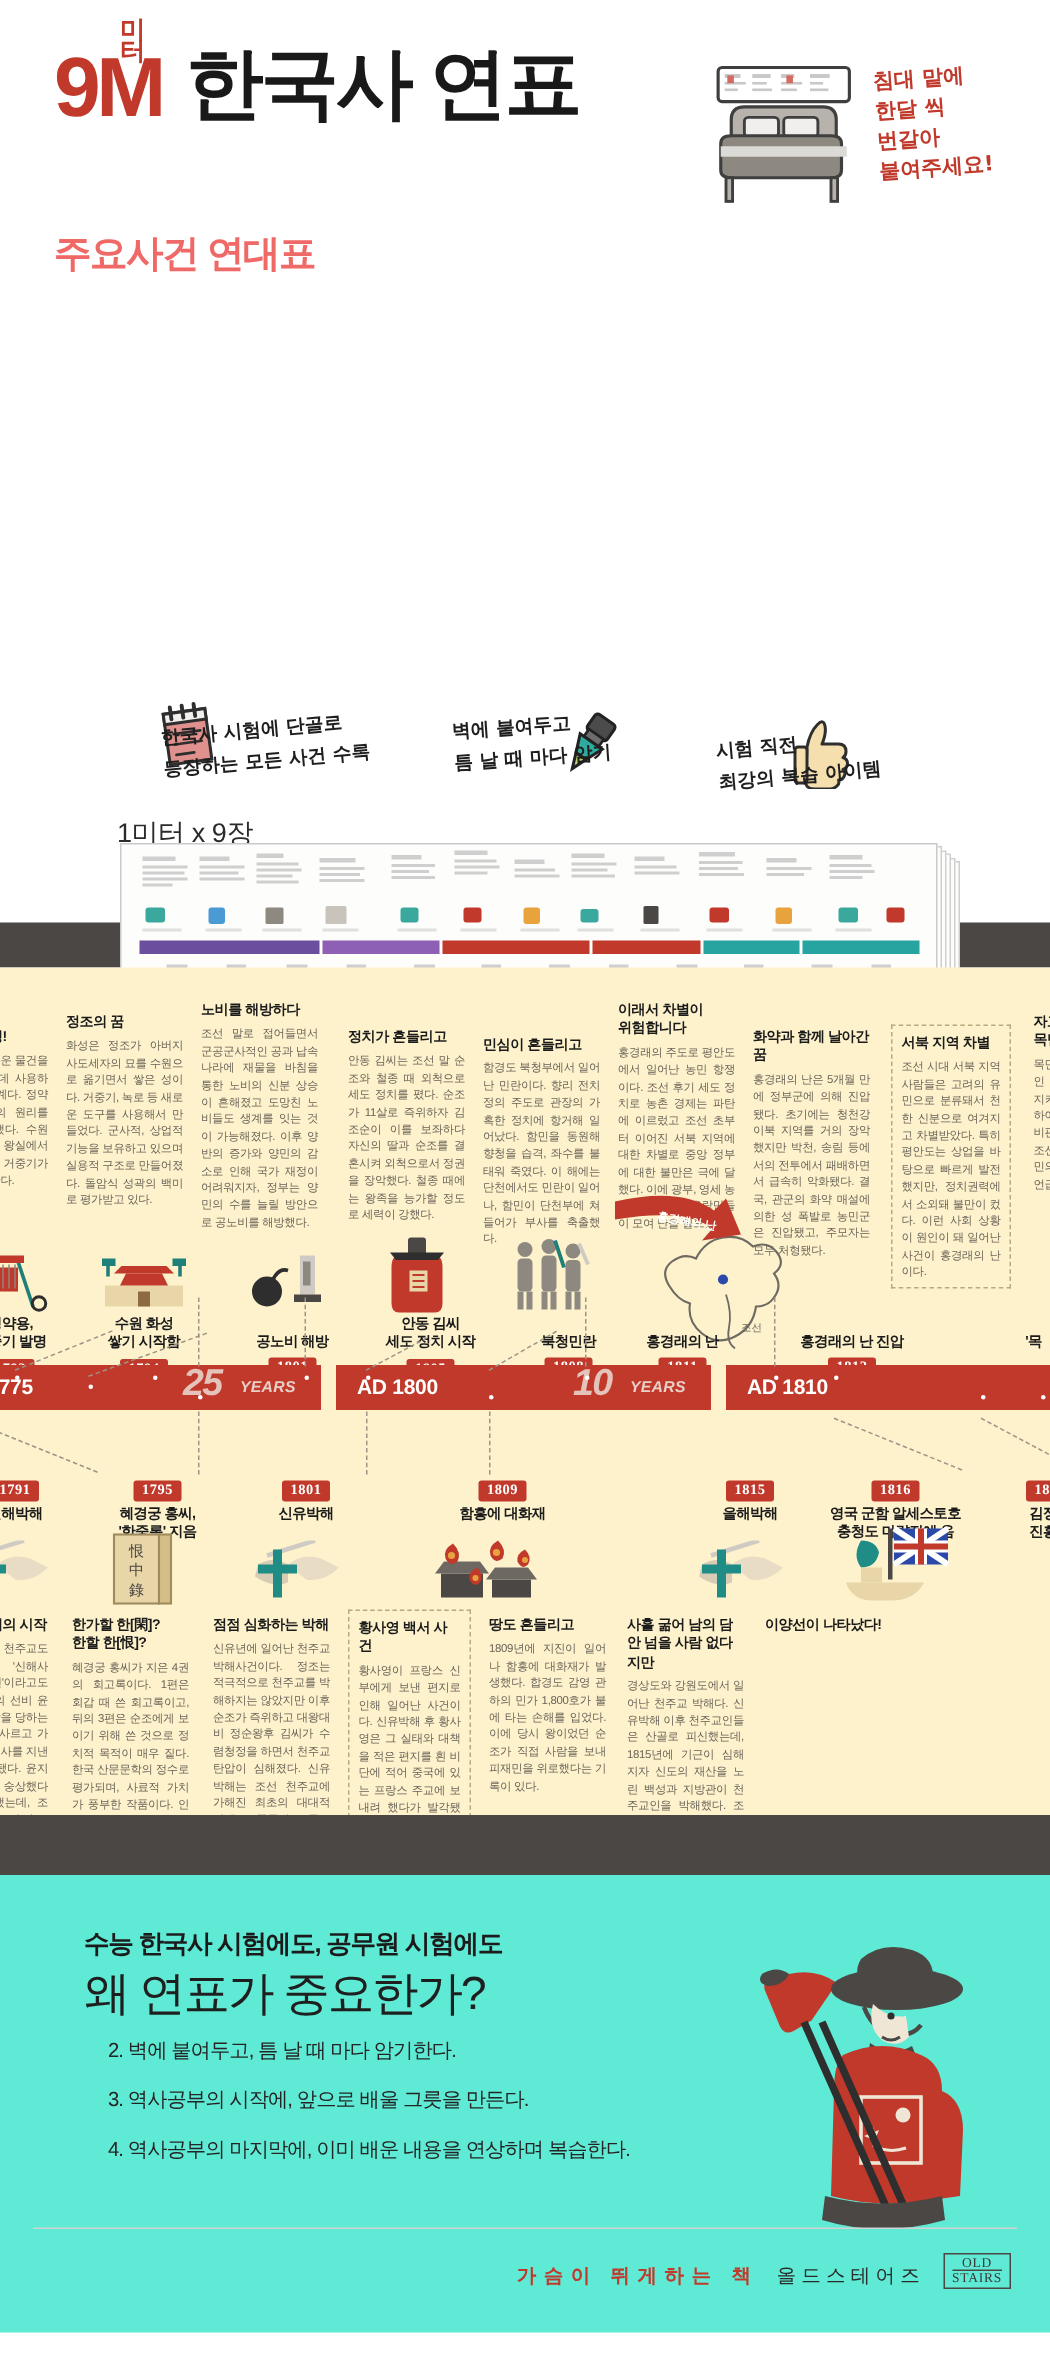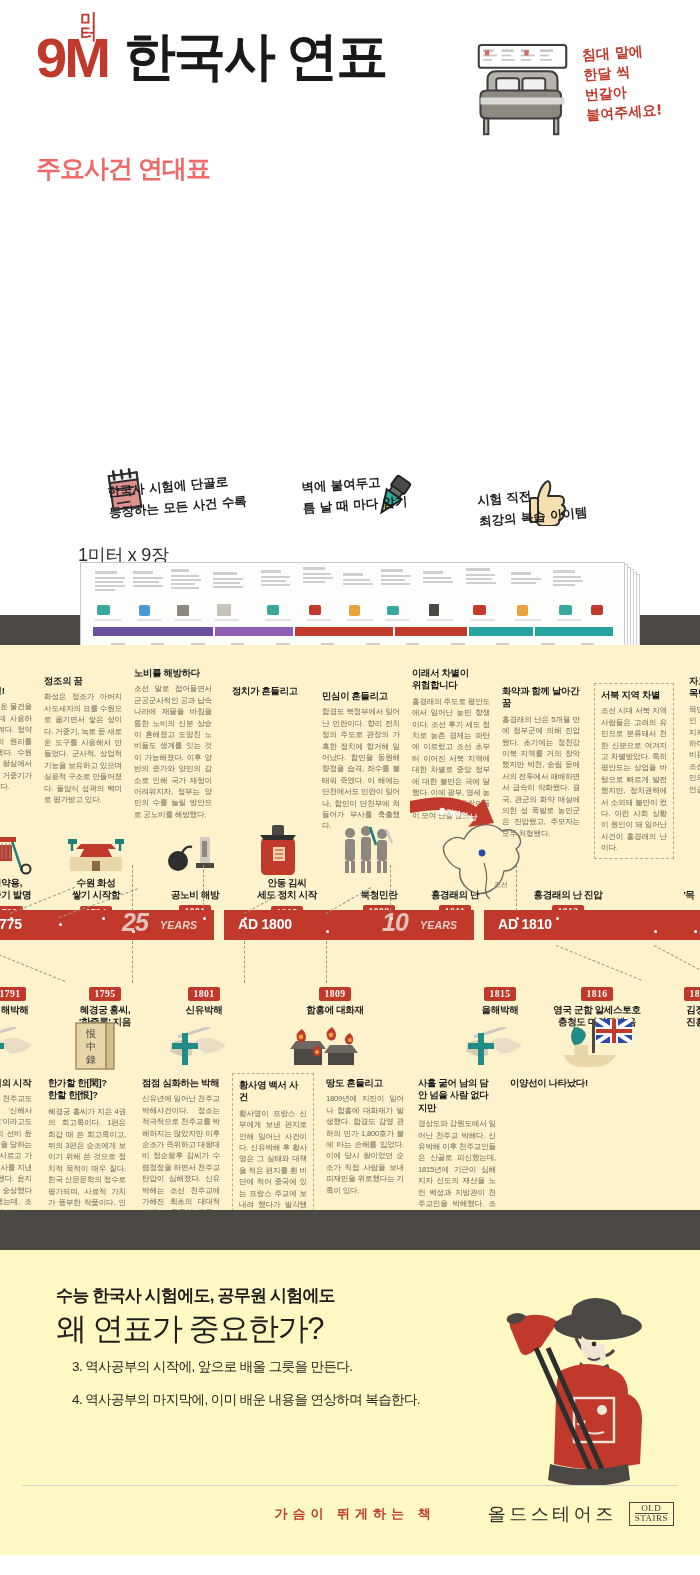--- a/index.html
+++ b/index.html
@@ -102,31 +102,31 @@
   }
   .gap-years {
     position: absolute; top: 9px; color: #e8cfc7; font-weight: 700;
     font-size: 10.5px; font-style: italic; letter-spacing: .2px;
   }
   .dot { position: absolute; width: 3px; height: 3px; background: #fff; border-radius: 50%; }
   .leader { position: absolute; border-top: 1px dashed #9c9486; transform-origin: left center; }
   .vleader { position: absolute; border-left: 1px dashed #9c9486; }
 
   
-  .cta { position: relative; width: 700px; height: 305px; background: #fef9c3; }
+  .cta { position: relative; width: 700px; height: 305px; background: #5eead4; }
   .cta-kicker { position: absolute; left: 56px; top: 34px; font-size: 17px; font-weight: 900; color: #1b1b1b; letter-spacing: -.8px; }
   .cta-title { position: absolute; left: 56px; top: 58px; font-size: 31px; font-weight: 400; color: #1f1f1f; letter-spacing: -1.4px; }
   .cta-list { position: absolute; left: 72px; top: 108px; width: 470px; }
   .cta-li { font-size: 13.5px; color: #242424; letter-spacing: -.6px; margin-bottom: 15px; }
   .cta-rule { position: absolute; left: 22px; top: 235px; width: 656px; height: 1px; background: #d2d2d2; }
   .scholar { position: absolute; left: 470px; top: 28px; width: 190px; height: 210px; }
 
-  .footer { position: absolute; left: 0; top: 252px; width: 700px; display: flex; justify-content: flex-end; align-items: center; padding-right: 26px; gap: 12px; }
+  .footer { position: absolute; left: 0; top: 252px; width: 700px; display: flex; justify-content: flex-end; align-items: flex-end; padding-right: 26px; gap: 12px; }
   .f-slogan { font-size: 13px; font-weight: 700; color: #c0392b; letter-spacing: 5px; }
-  .f-brand  { font-size: 18px; color: #2b2b2b; letter-spacing: 3.5px; margin-left: 40px; }
+  .f-brand  { font-size: 13px; color: #2b2b2b; letter-spacing: 3.5px; }
   .f-logo {
     border: 1.4px solid #4a4744; padding: 1px 5px 2px; text-align: center;
     font-family: "Liberation Serif", serif; line-height: 1.02; color: #3a3a3a;
   }
   .f-logo .l1 { font-size: 9px; border-bottom: 1.2px solid #4a4744; display: block; letter-spacing: .5px; }
   .f-logo .l2 { font-size: 9px; display: block; letter-spacing: .5px; }
 </style>
 </head>
 <body>
 
@@ -410,20 +410,21 @@
       <div class="art-block" style="left:90px;top:30px;width:78px">
         <div class="art-title" style="white-space:pre-line">정조의 꿈</div>
         <div class="art-body">화성은 정조가 아버지 사도세자의 묘를 수원으로 옮기면서 쌓은 성이다. 거중기, 녹로 등 새로운 도구를 사용해서 만들었다. 군사적, 상업적 기능을 보유하고 있으며 실용적 구조로 만들어졌다. 돌암식 성곽의 백미로 평가받고 있다.</div>
       </div>
       <div class="art-block" style="left:180px;top:22px;width:78px">
         <div class="art-title" style="white-space:pre-line">노비를 해방하다</div>
         <div class="art-body">조선 말로 접어들면서 군공군사적인 공과 납속나라에 재물을 바침을 통한 노비의 신분 상승이 흔해졌고 도망친 노비들도 생계를 잇는 것이 가능해졌다. 이후 양반의 증가와 양민의 감소로 인해 국가 재정이 어려워지자, 정부는 양민의 수를 늘릴 방안으로 공노비를 해방했다.</div>
       </div>
       <div class="art-block" style="left:278px;top:40px;width:78px">
         <div class="art-title" style="white-space:pre-line">정치가 흔들리고</div>
+        <div class="art-body">안동 김씨는 조선 말 순조와 철종 때 외척으로 세도 정치를 폈다. 순조가 11살로 즉위하자 김조순이 이를 보좌하다 자신의 딸과 순조를 결혼시켜 외척으로서 정권을 장악했다. 철종 때에는 왕족을 능가할 정도로 세력이 강했다.</div>
       </div>
       <div class="art-block" style="left:368px;top:45px;width:78px">
         <div class="art-title" style="white-space:pre-line">민심이 흔들리고</div>
         <div class="art-body">함경도 북청부에서 일어난 민란이다. 향리 전치정의 주도로 관장의 가혹한 정치에 항거해 일어났다. 함민을 동원해 향청을 습격, 좌수를 불태워 죽였다. 이 해에는 단천에서도 민란이 일어나, 함민이 단천부에 쳐들어가 부사를 축출했다.</div>
       </div>
       <div class="art-block" style="left:458px;top:22px;width:78px">
         <div class="art-title" style="white-space:pre-line">이래서 차별이
 위험합니다</div>
         <div class="art-body">홍경래의 주도로 평안도에서 일어난 농민 항쟁이다. 조선 후기 세도 정치로 농촌 경제는 파탄에 이르렀고 조선 초부터 이어진 서북 지역에 대한 차별로 중앙 정부에 대한 불만은 극에 달했다. 이에 광부, 영세 농민 중소 상인 유랑민들이 모여 난을 일으켰다.</div>
       </div>
@@ -704,20 +705,21 @@
 
     </div>
   </div>
 
   <div class="band band-bottom"></div>
 
   <div class="cta">
     <div class="cta-kicker">수능 한국사 시험에도, 공무원 시험에도</div>
     <div class="cta-title">왜 연표가 중요한가?</div>
     <div class="cta-list">
+      <div class="cta-li">2. 벽에 붙여두고, 틈 날 때 마다 암기한다.</div>
       <div class="cta-li">3. 역사공부의 시작에, 앞으로 배울 그릇을 만든다.</div>
       <div class="cta-li">4. 역사공부의 마지막에, 이미 배운 내용을 연상하며 복습한다.</div>
     </div>
 
     <svg class="scholar" viewBox="0 0 190 210">
       <path d="M88 44 q-14-10-32-6 l-12 3 q-6 2-4 8 l10 24 q3 6 9 3 l12-7z" fill="#c0392b"></path>
       <path d="M38 38 q10-6 18 0 q-4 8-14 8 q-8-2-4-8z" fill="#4a4744"></path>
       <ellipse cx="128" cy="48" rx="44" ry="14" fill="#4a4744"></ellipse>
       <path d="M104 28 q14-12 34-6 q16 5 14 22 q-2 12-18 14 q-18 2-28-10 q-8-10-2-20z" fill="#4a4744"></path>
       <path d="M106 60 q6 16 20 18 q12 2 18-6" fill="none" stroke="#4a4744" stroke-width="3"></path>

